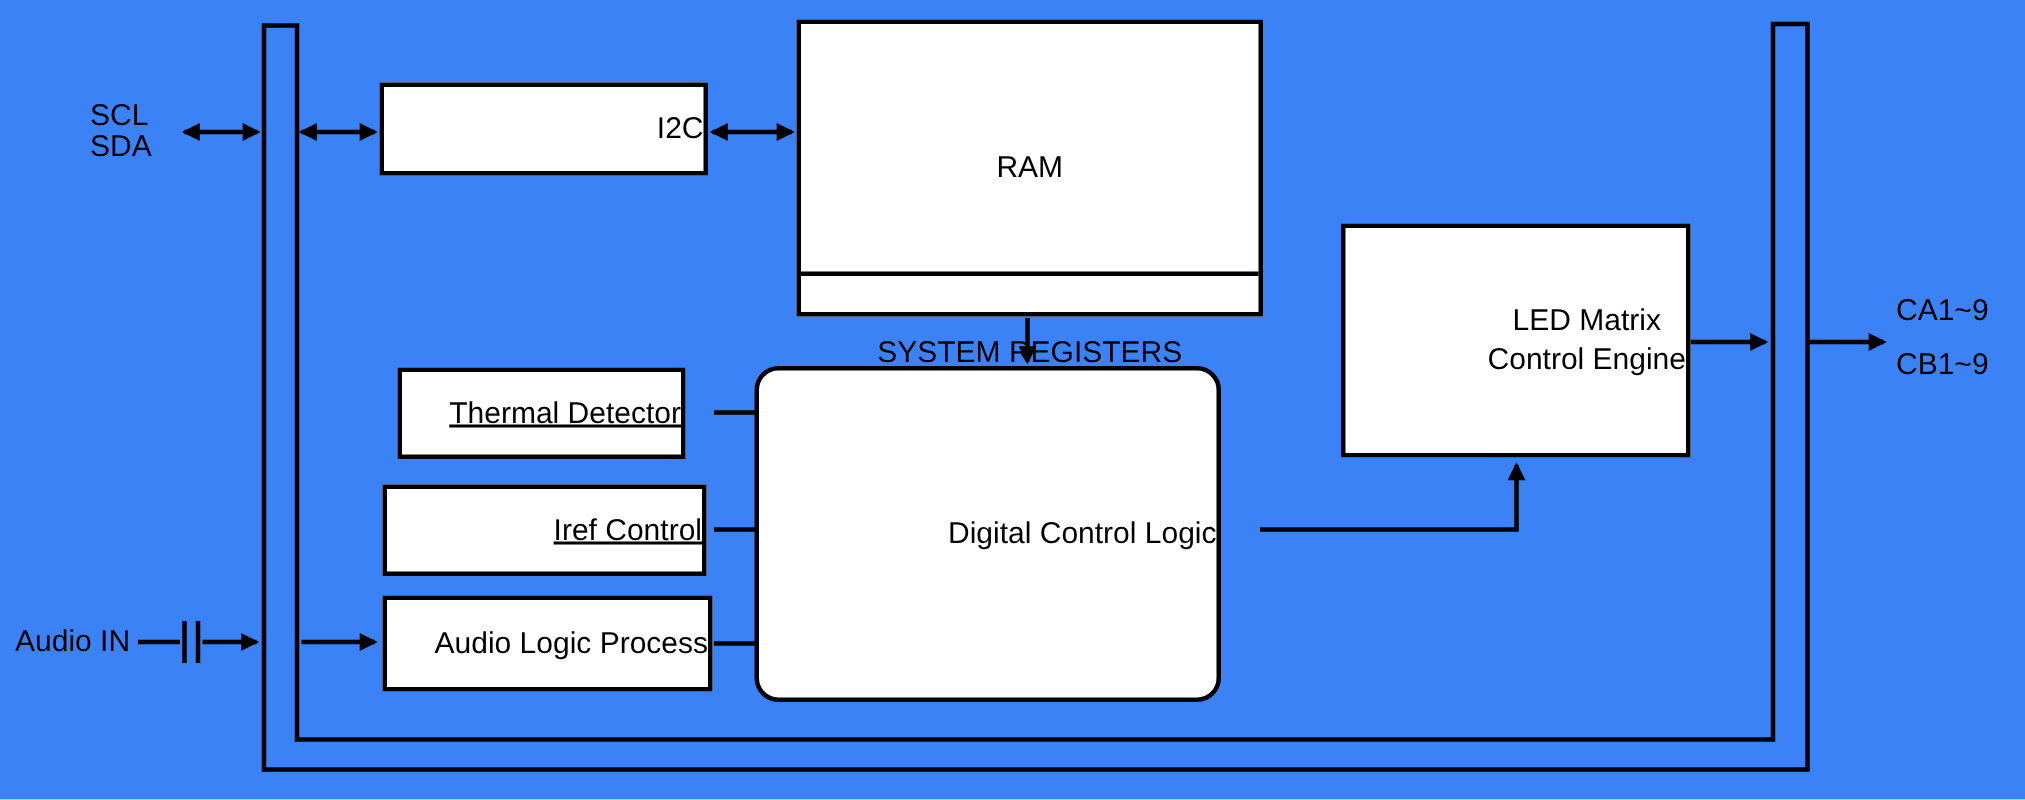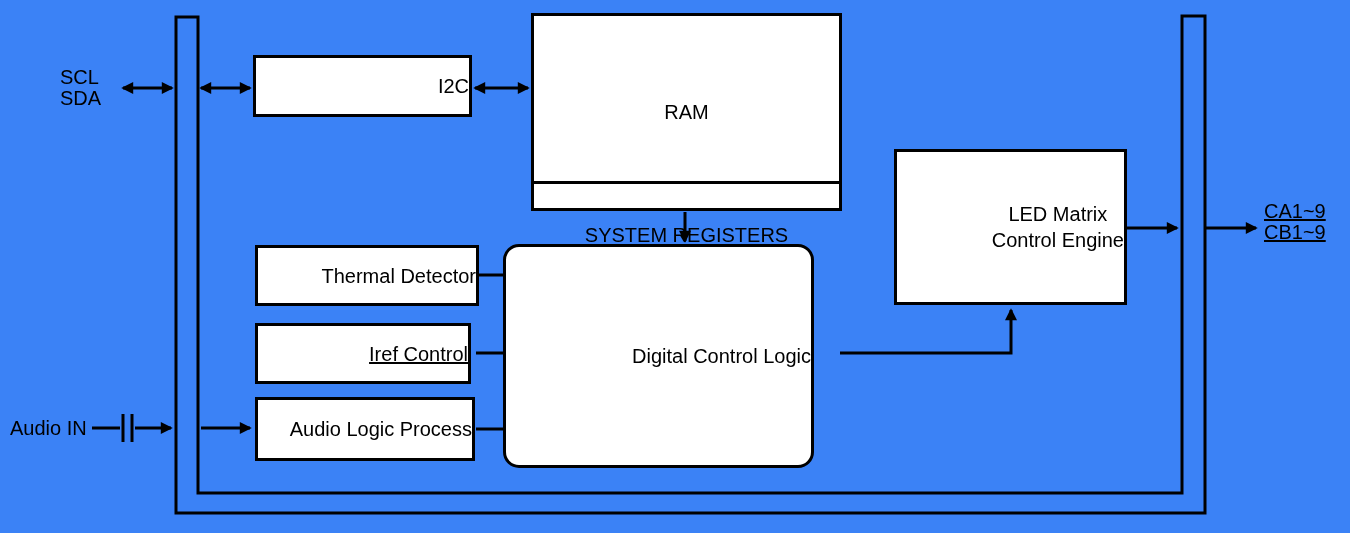--- a/index.html
+++ b/index.html
@@ -35,35 +35,35 @@
     line-height: 26px;
     white-space: pre-line;
     z-index: 2;
   }
   .box-i2c            { left: 253px; top: 55px;  width: 219px; height: 62px; }
   .box-ram-group      { left: 531px; top: 13px;  width: 311px; height: 198px; padding: 0; display: block; }
   .ram-top            { box-sizing: border-box; height: 142px; border-bottom: 3px solid #000000;
                         display: flex; align-items: center; justify-content: center; }
   .ram-bottom         { box-sizing: border-box; height: 50px;
                         display: flex; align-items: center; justify-content: center; }
-  .box-thermal        { left: 255px; top: 245px; width: 224px; height: 61px; }
+  .box-thermal        { left: 265px; top: 245px; width: 192px; height: 61px; text-decoration: underline; }
   .box-iref           { left: 255px; top: 323px; width: 216px; height: 61px; text-decoration: underline; }
   .box-audio          { left: 255px; top: 397px; width: 220px; height: 64px; }
   .box-dcl            { left: 503px; top: 244px; width: 311px; height: 224px; border-radius: 16px; }
   .box-led            { left: 894px; top: 149px; width: 233px; height: 156px; }
   .pin-label {
     position: absolute;
     font-size: 20px;
     line-height: 21px;
     white-space: pre-line;
     z-index: 2;
   }
   .pin-scl-sda { left: 60px;   top: 67px; }
   .pin-audio   { left: 10px;   top: 417px; line-height: 22px; }
-  .pin-ca-cb   { left: 1264px; top: 201px; line-height: 21px; text-decoration: underline; }
+  .pin-ca-cb   { left: 1264px; top: 189px; line-height: 36px; }
 </style>
 </head>
 <body>
 
 <div id="stage">
 
   <svg id="wires" width="1350" height="533" viewBox="0 0 1350 533">
     <defs>
       <marker id="ah" viewBox="0 0 10 10" refX="8.5" refY="5" markerWidth="4.6" markerHeight="4" orient="auto-start-reverse">
         <path d="M0,0 L10,5 L0,10 Z" fill="#000000"></path>

